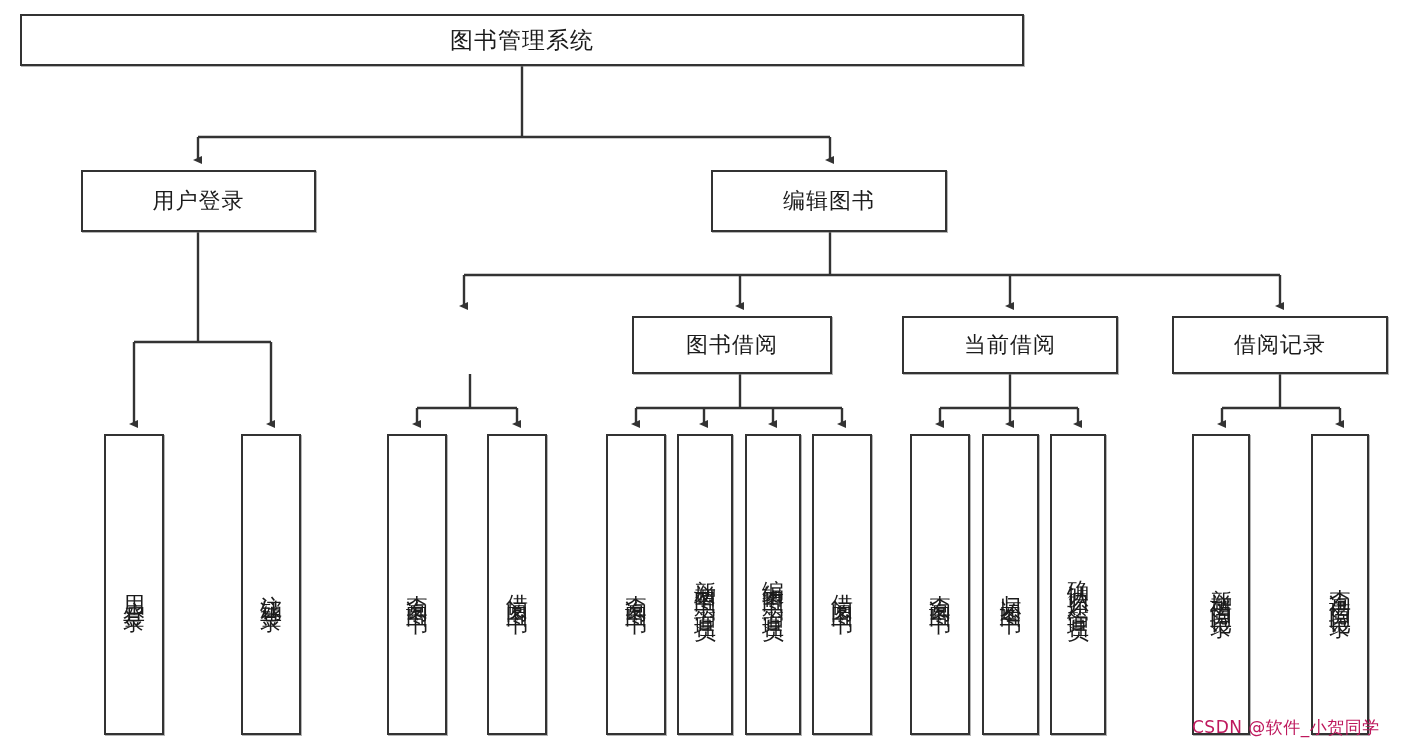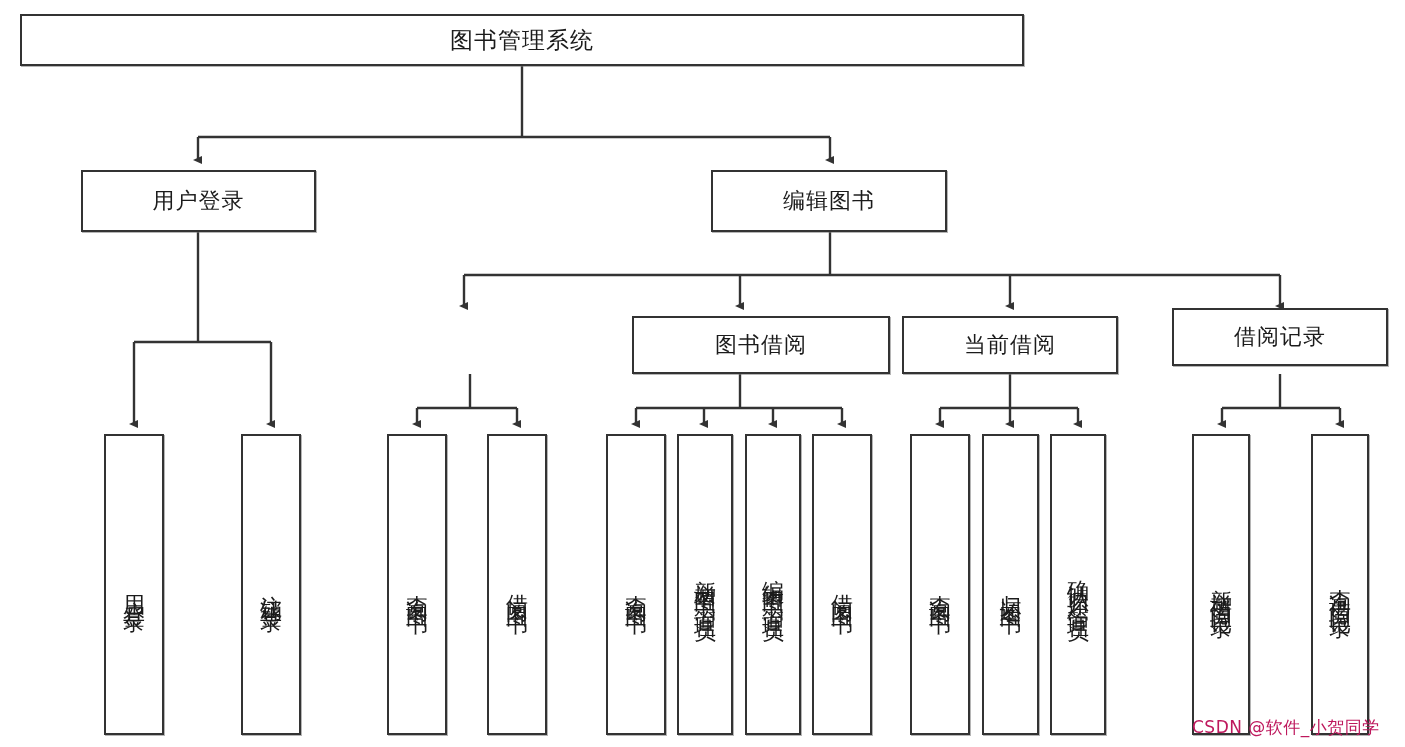--- a/index.html
+++ b/index.html
@@ -99,27 +99,27 @@
     <div class="label">图书管理系统</div>
   </div>
 
   <div class="node h-node" style="left:81px;top:170px;width:235px;height:62px;">
     <div class="label">用户登录</div>
   </div>
   <div class="node h-node" style="left:711px;top:170px;width:236px;height:62px;">
     <div class="label">编辑图书</div>
   </div>
 
-  <div class="node h-node" style="left:632px;top:316px;width:258px;height:58px;">
+  <div class="node h-node" style="left:632px;top:316px;width:200px;height:58px;">
     <div class="label">图书借阅</div>
   </div>
   <div class="node h-node" style="left:902px;top:316px;width:216px;height:58px;">
     <div class="label">当前借阅</div>
   </div>
-  <div class="node h-node" style="left:1172px;top:308px;width:216px;height:58px;">
+  <div class="node h-node" style="left:1172px;top:316px;width:216px;height:58px;">
     <div class="label">借阅记录</div>
   </div>
 
   <div class="node v-node" style="left:104px;top:434px;width:60px;height:301px;">
     <div class="label">用户登录</div>
   </div>
   <div class="node v-node" style="left:241px;top:434px;width:60px;height:301px;">
     <div class="label">注销登录</div>
   </div>
 

